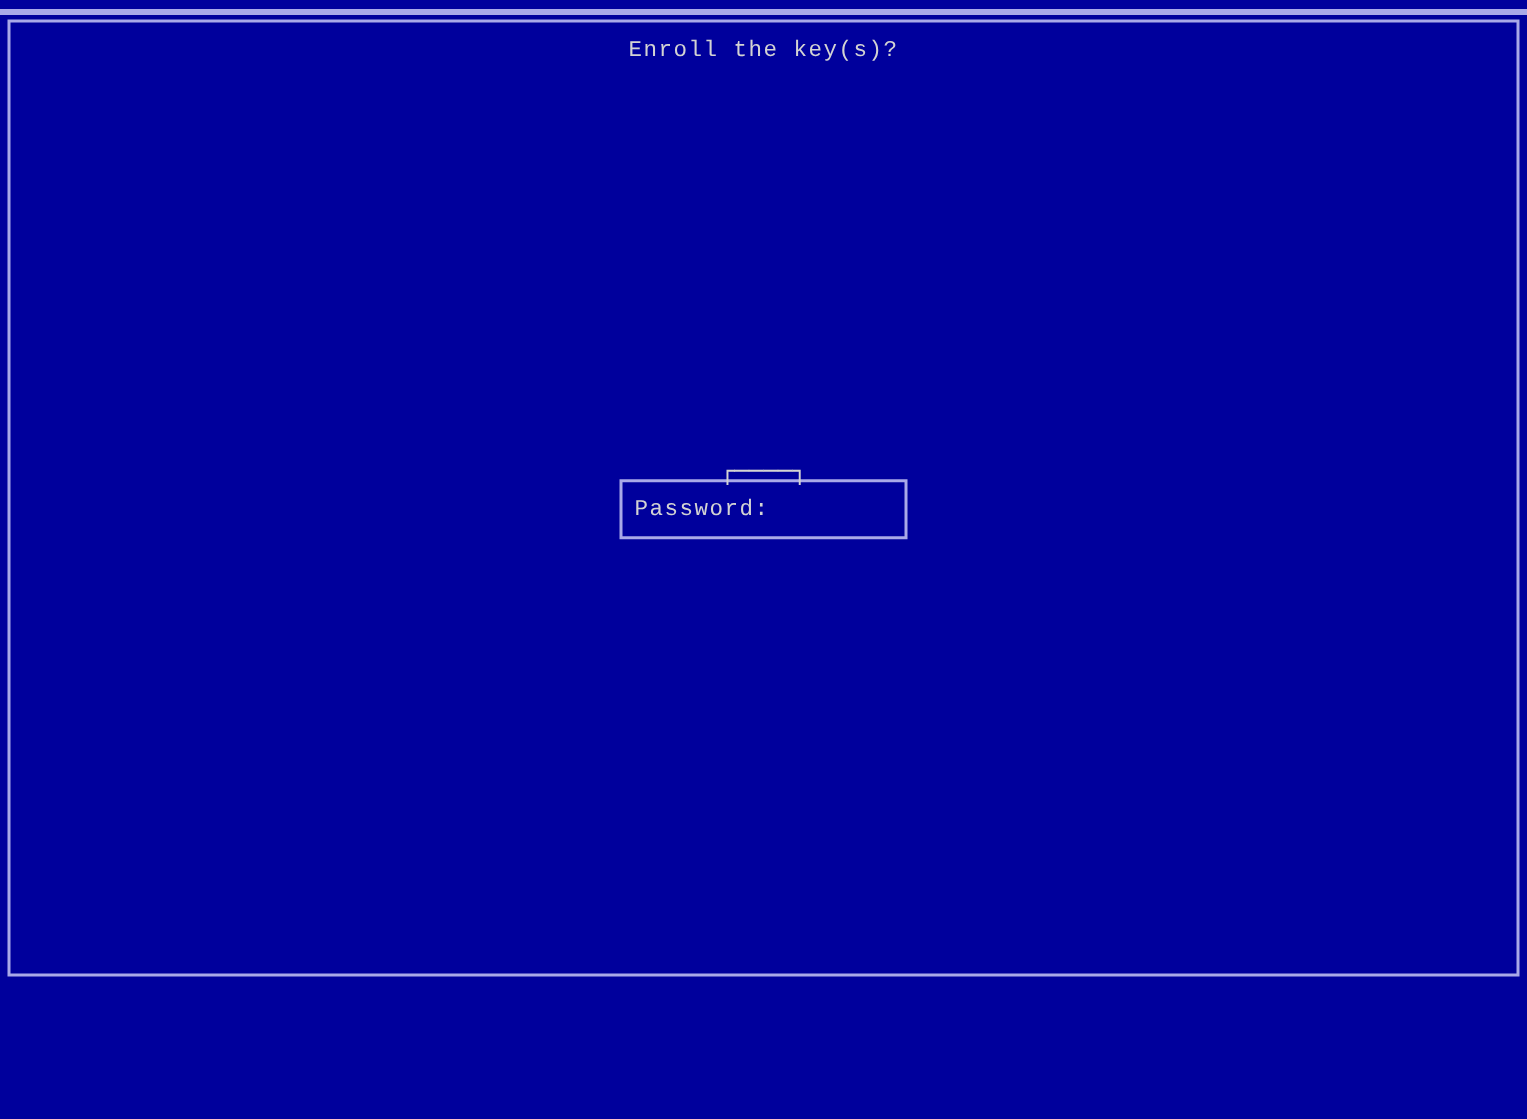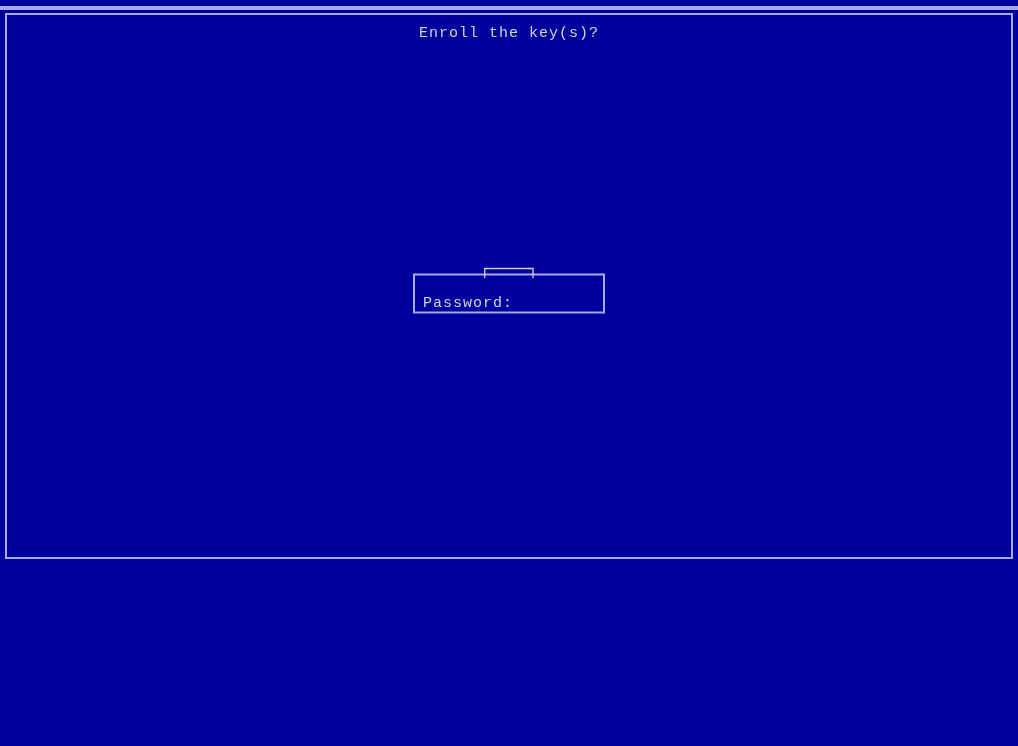--- a/index.html
+++ b/index.html
@@ -23,21 +23,21 @@
       background-color: #A9A9E8;
       position: absolute;
       top: 6px;
       left: 0;
     }
     .outer-panel {
       position: absolute;
       top: 13px;
       left: 5px;
       width: 1008px;
-      height: 546px;
+      height: 638px;
       border: 2px solid #A9A9E8;
       background-color: #00009C;
     }
     .title {
       text-align: center;
       margin-top: 10px;
       letter-spacing: 1px;
       color: #D3D3D3;
     }
     .center-area {
@@ -55,21 +55,21 @@
       font-family: monospace;
     }
     .decoration .bracket {
       display: inline-block;
     }
     .password-box {
       border: 2px solid #A9A9E8;
       width: 192px;
       height: 40px;
       display: flex;
-      align-items: flex-end;
+      align-items: center;
       padding-left: 8px;
       background-color: #00009C;
     }
     .password-label {
       color: #D3D3D3;
       letter-spacing: 1px;
     }
   </style>
 </head>
 <body>

